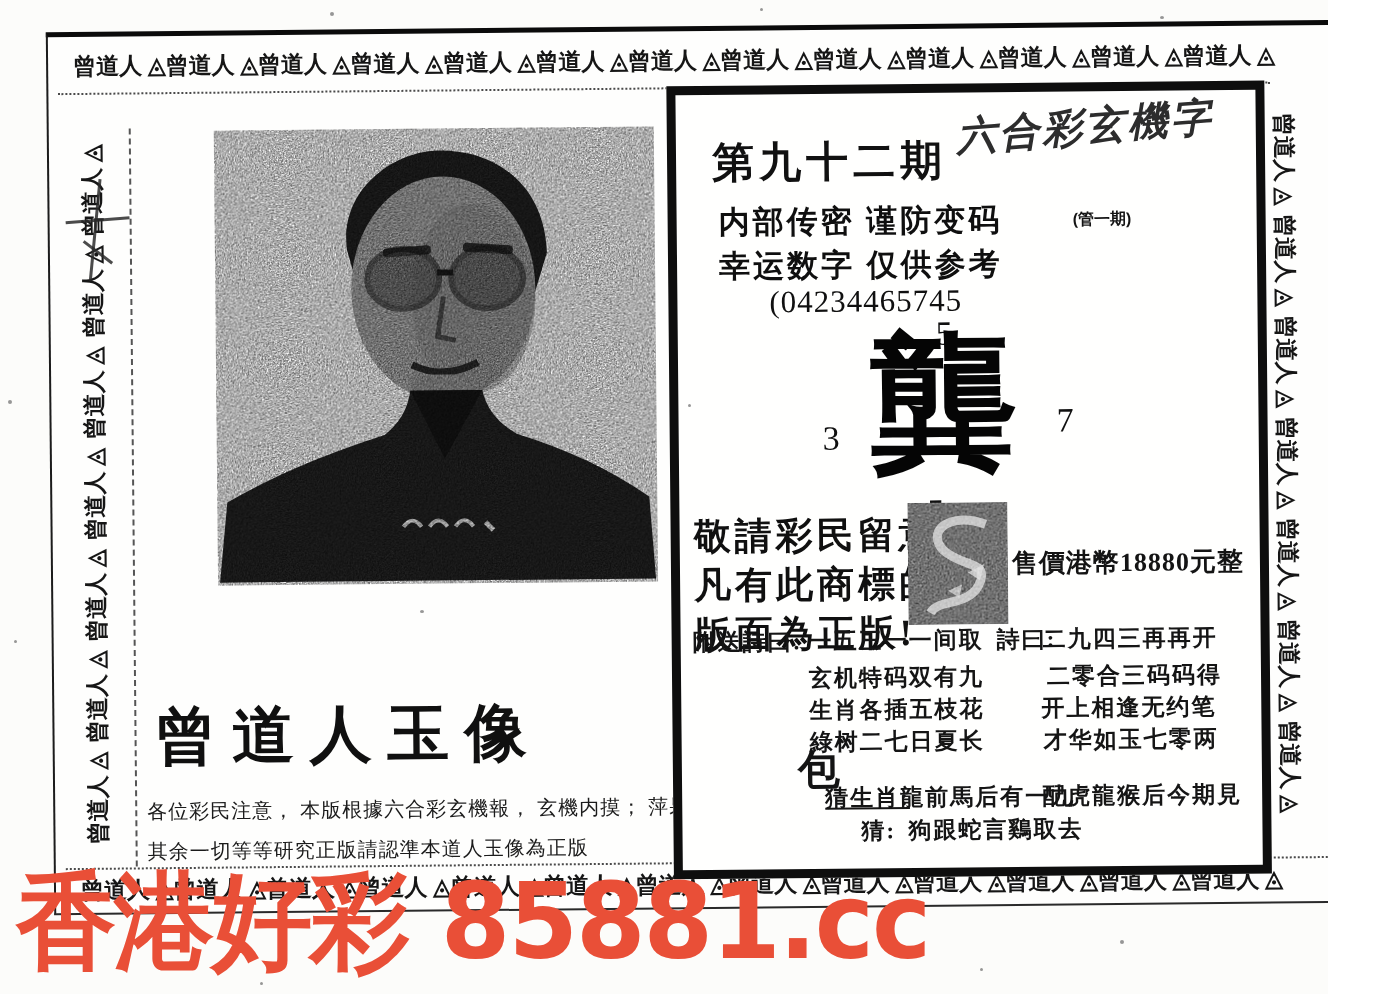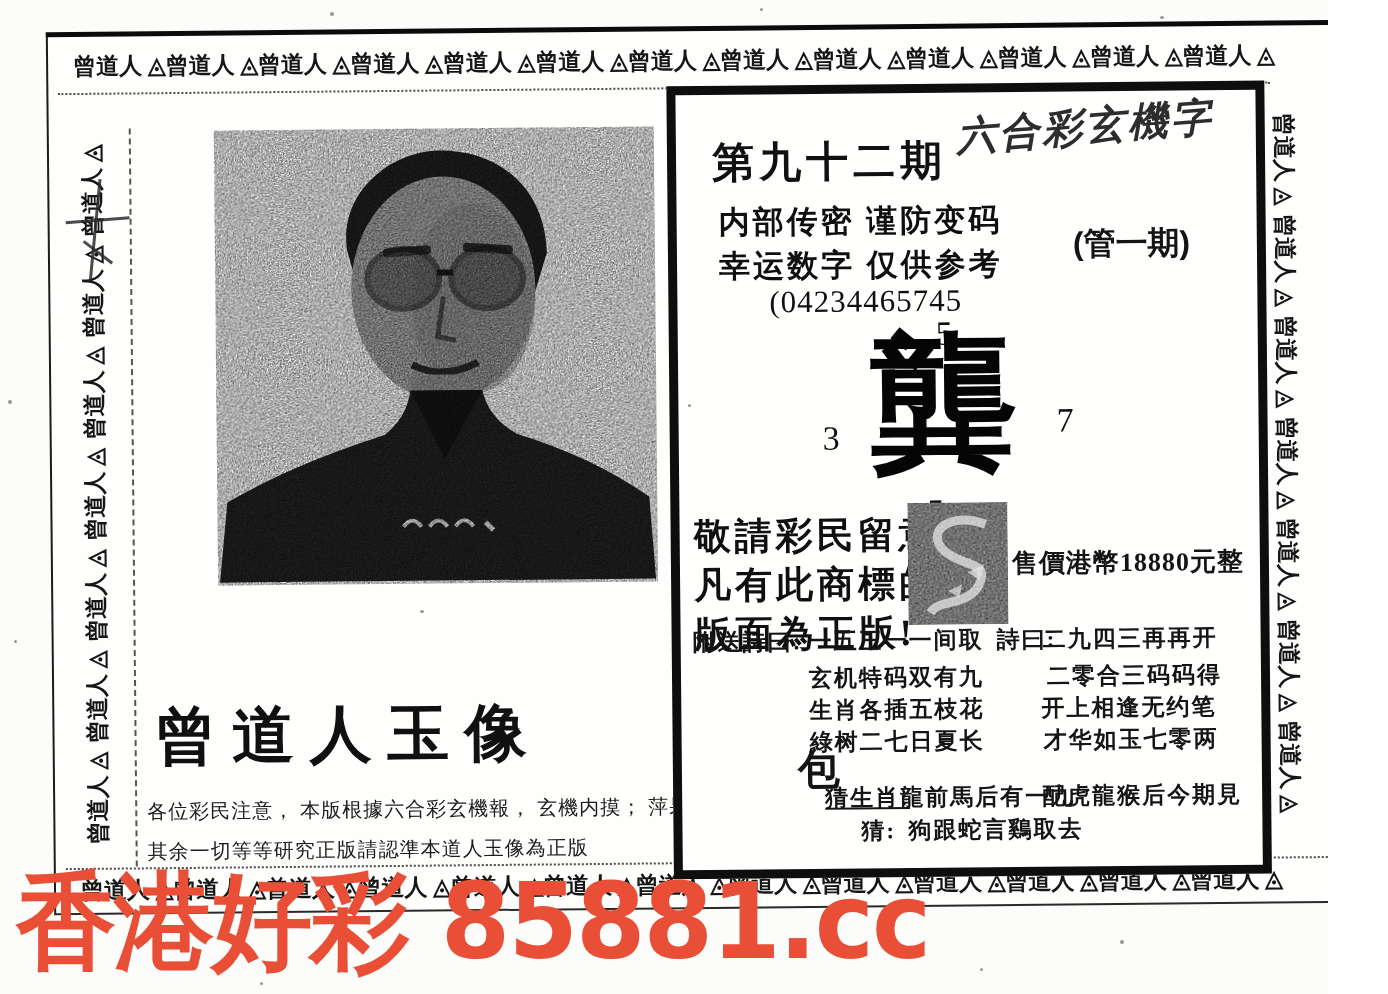--- a/index.html
+++ b/index.html
@@ -41,21 +41,21 @@
   
   .rbox{position:absolute;left:618px;top:55px;width:580px;height:775px;
         border:9px solid #0e0e0e;background:#fffffe;}
   .rbox *{position:absolute;white-space:nowrap;}
   .issue-title{left:36px;top:40px;font-size:42px;font-weight:700;letter-spacing:5px;color:#111;}
   .calligraphy{left:280px;top:8px;font-family:"Liberation Serif",serif;font-style:italic;
                font-weight:700;font-size:40px;letter-spacing:3px;color:#2d2d2d;
                transform:rotate(-4deg);}
   .secrecy{left:42px;top:106px;font-size:31px;font-weight:800;letter-spacing:3px;
            line-height:1.42;color:#0f0f0f;white-space:pre-line;}
-  .period-note{left:396px;top:131px;font-size:32px;font-weight:700;}
+  .period-note{left:396px;top:118px;font-size:16px;font-weight:700;}
   .numstring{left:92px;top:190px;font-family:"Liberation Serif",serif;font-size:31px;
              letter-spacing:1px;color:#101010;}
   .cluster{left:120px;top:222px;width:340px;height:240px;
            font-family:"Liberation Serif",serif;font-size:34px;color:#101010;}
   .cluster .big{left:72px;top:14px;font-size:146px;font-weight:900;
                 font-family:"DejaVu Sans",sans-serif;line-height:1;color:#050505;}
   .cluster .n-top{left:138px;top:0px;}
   .cluster .n-left{left:24px;top:104px;}
   .cluster .n-right{left:258px;top:88px;}
   .cluster .n-bottom{left:128px;top:178px;}

